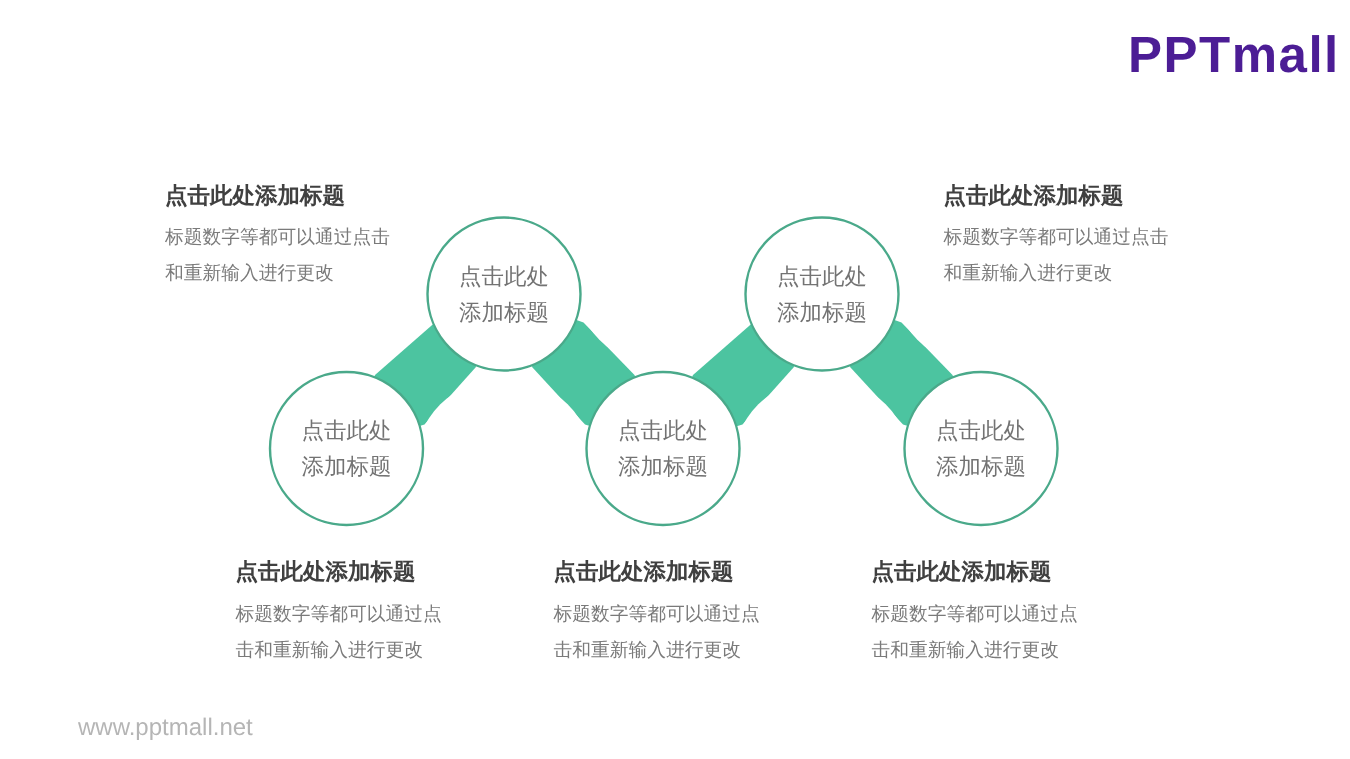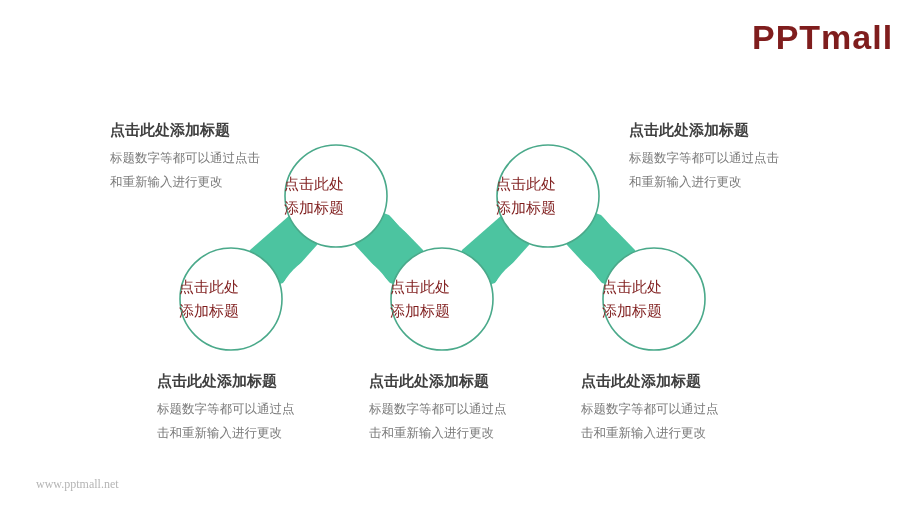--- a/index.html
+++ b/index.html
@@ -2,29 +2,29 @@
 <html><head>
 <meta charset="utf-8">
 <style>
   html, body { margin: 0; padding: 0; }
   body {
     width: 900px; height: 506px; background: #ffffff; position: relative; overflow: hidden;
     font-family: "DejaVu Sans", "Liberation Sans", sans-serif;
   }
   .logo {
     position: absolute; left: 752px; top: 18px; font-size: 34px; font-weight: bold;
-    color: #7f1d1d; letter-spacing: 1px; font-family: "Liberation Sans", sans-serif;
+    color: #4c1d95; letter-spacing: 1px; font-family: "Liberation Sans", sans-serif;
   }
   .footer {
-    position: absolute; left: 36px; top: 477px; font-size: 12px; color: #b5b5b5;
-    font-family: Liberation Serif, serif;
+    position: absolute; left: 52px; top: 477px; font-size: 16px; color: #b5b5b5;
+    font-family: Liberation Sans, sans-serif;
   }
   svg.diagram { position: absolute; left: 0; top: 0; }
   .node-label {
-    position: absolute; width: 104px; text-align: left; font-size: 15px; line-height: 24px; color: #7f1d1d;
+    position: absolute; width: 104px; text-align: center; font-size: 15px; line-height: 24px; color: #737373;
   }
   .caption { position: absolute; width: 190px; }
   .caption .title { font-size: 15px; font-weight: bold; color: #404040; line-height: 20px; margin-bottom: 6px; white-space: nowrap; }
   .caption .desc { font-size: 12.5px; color: #7a7a7a; line-height: 24px; }
   .caption .desc div { white-space: nowrap; }
 </style>
 </head>
 <body>
 
 <div class="logo">PPTmall</div>

